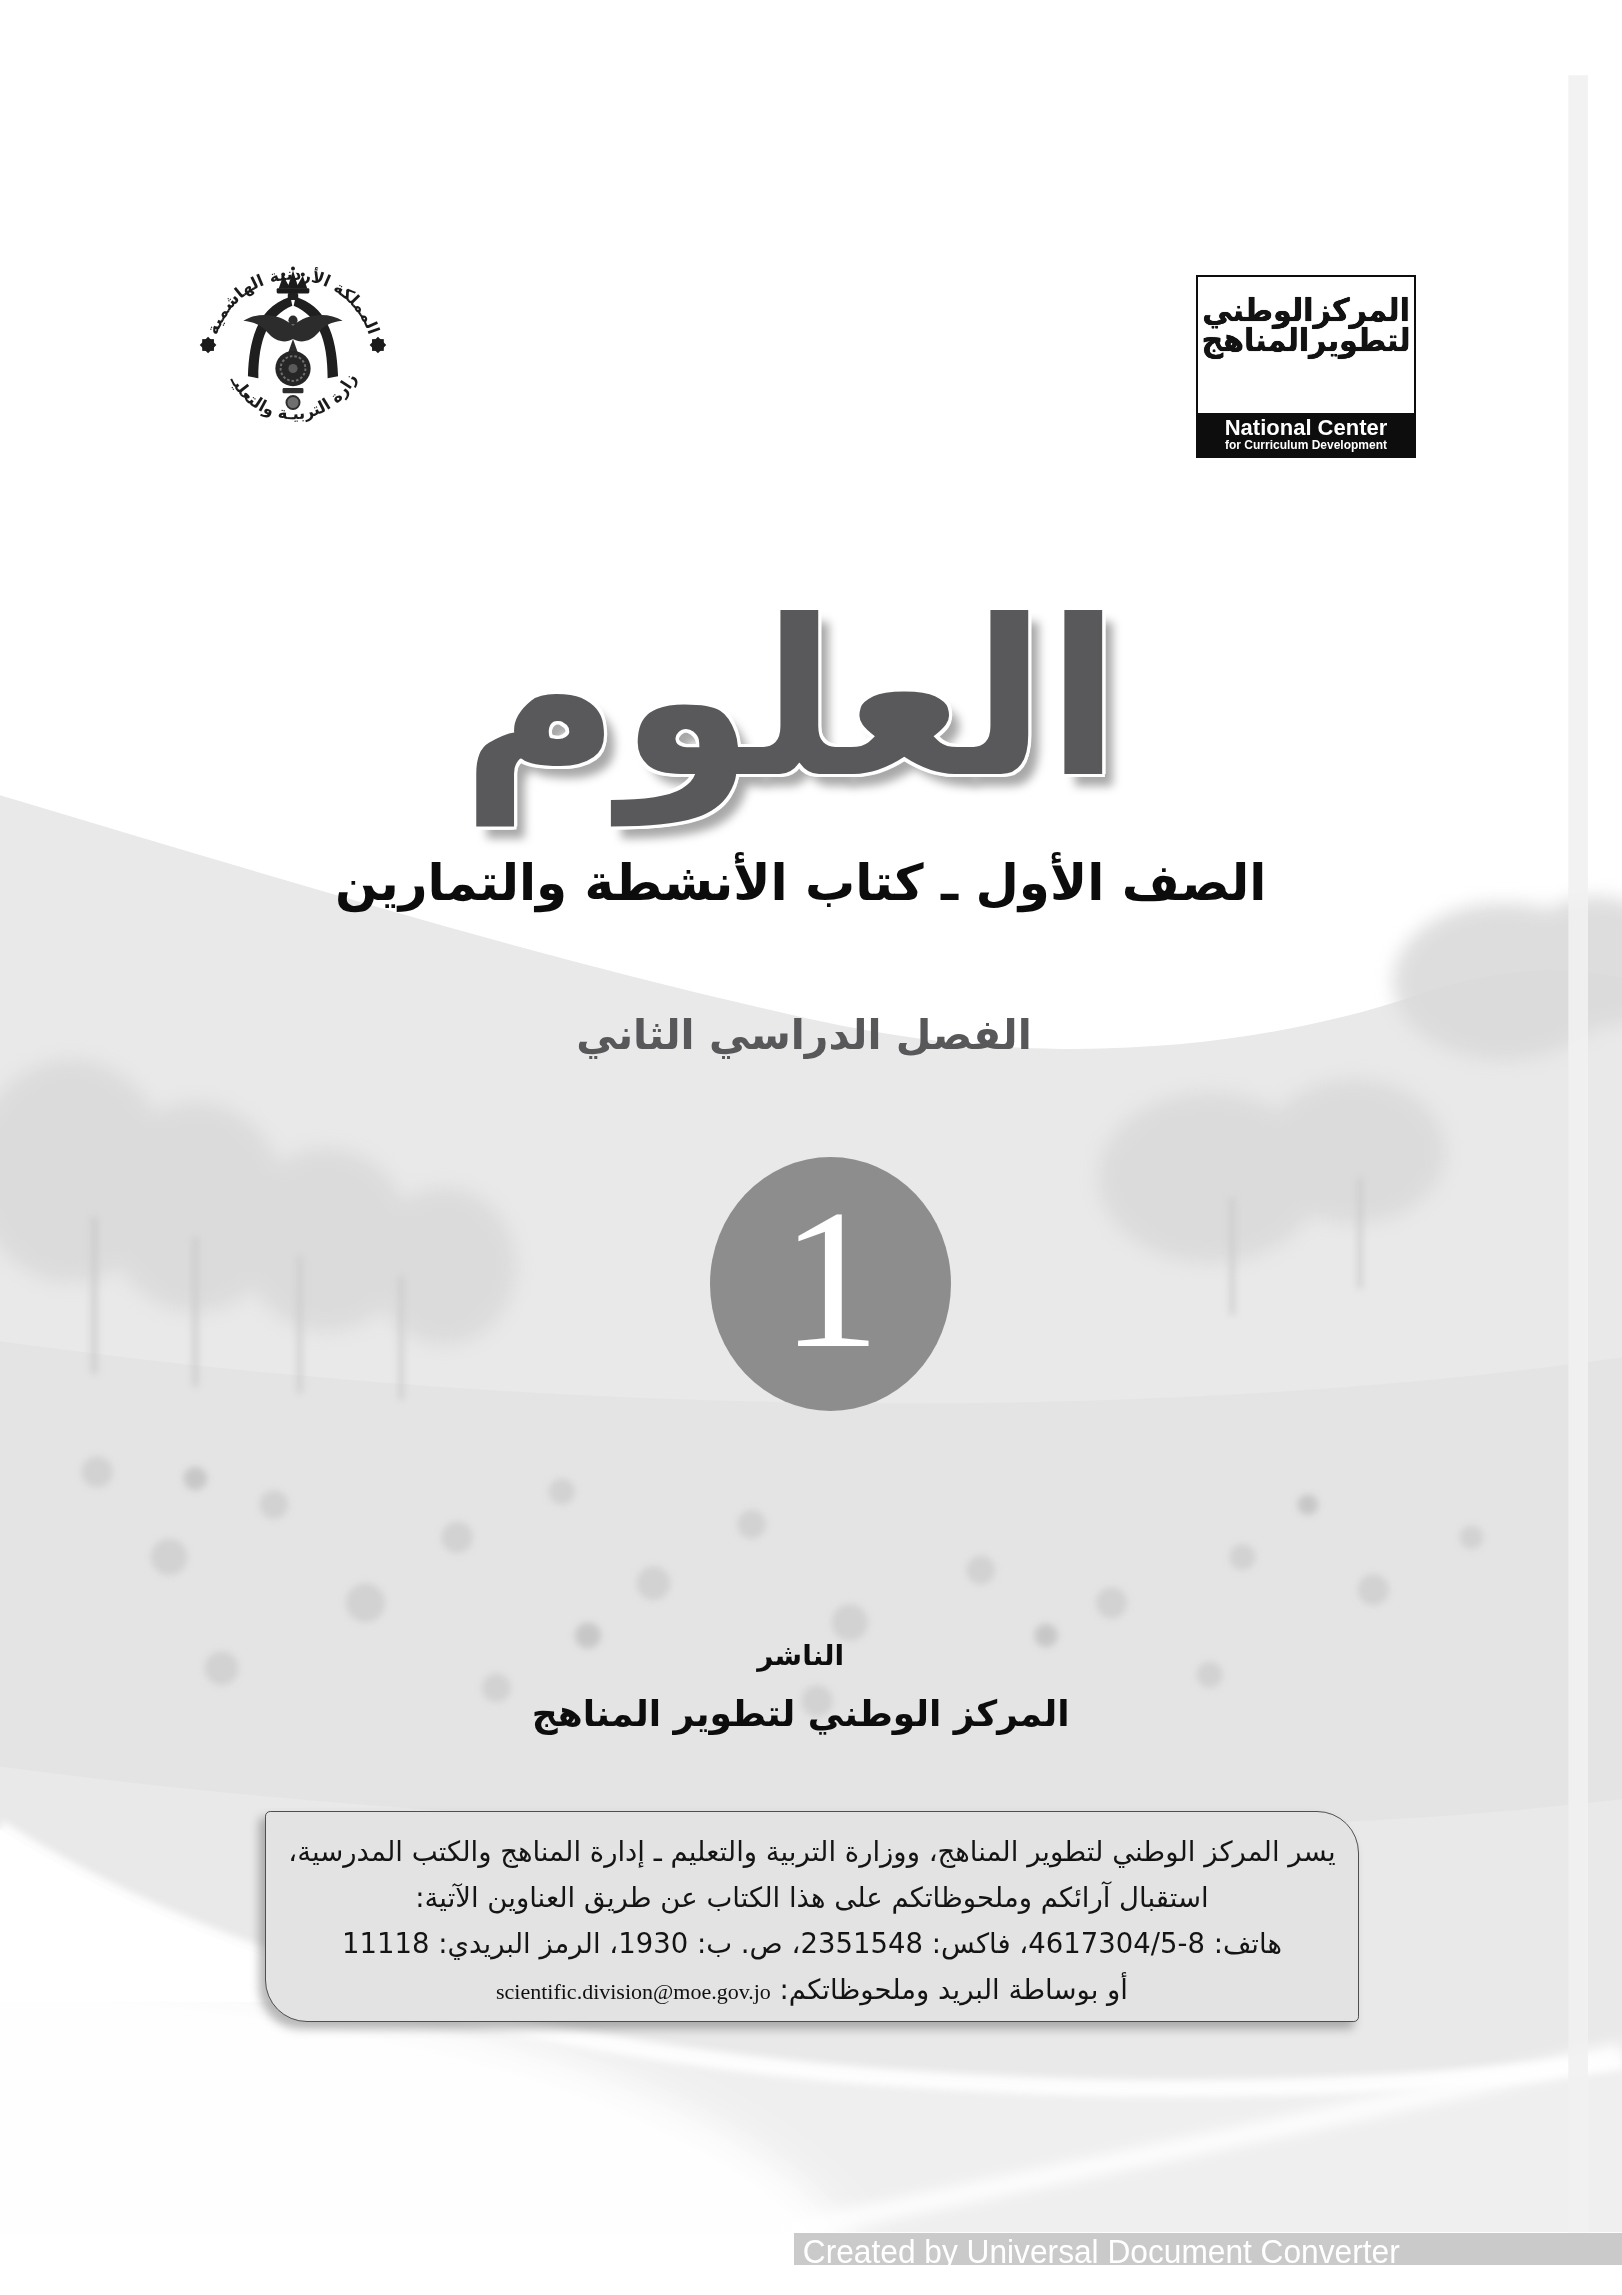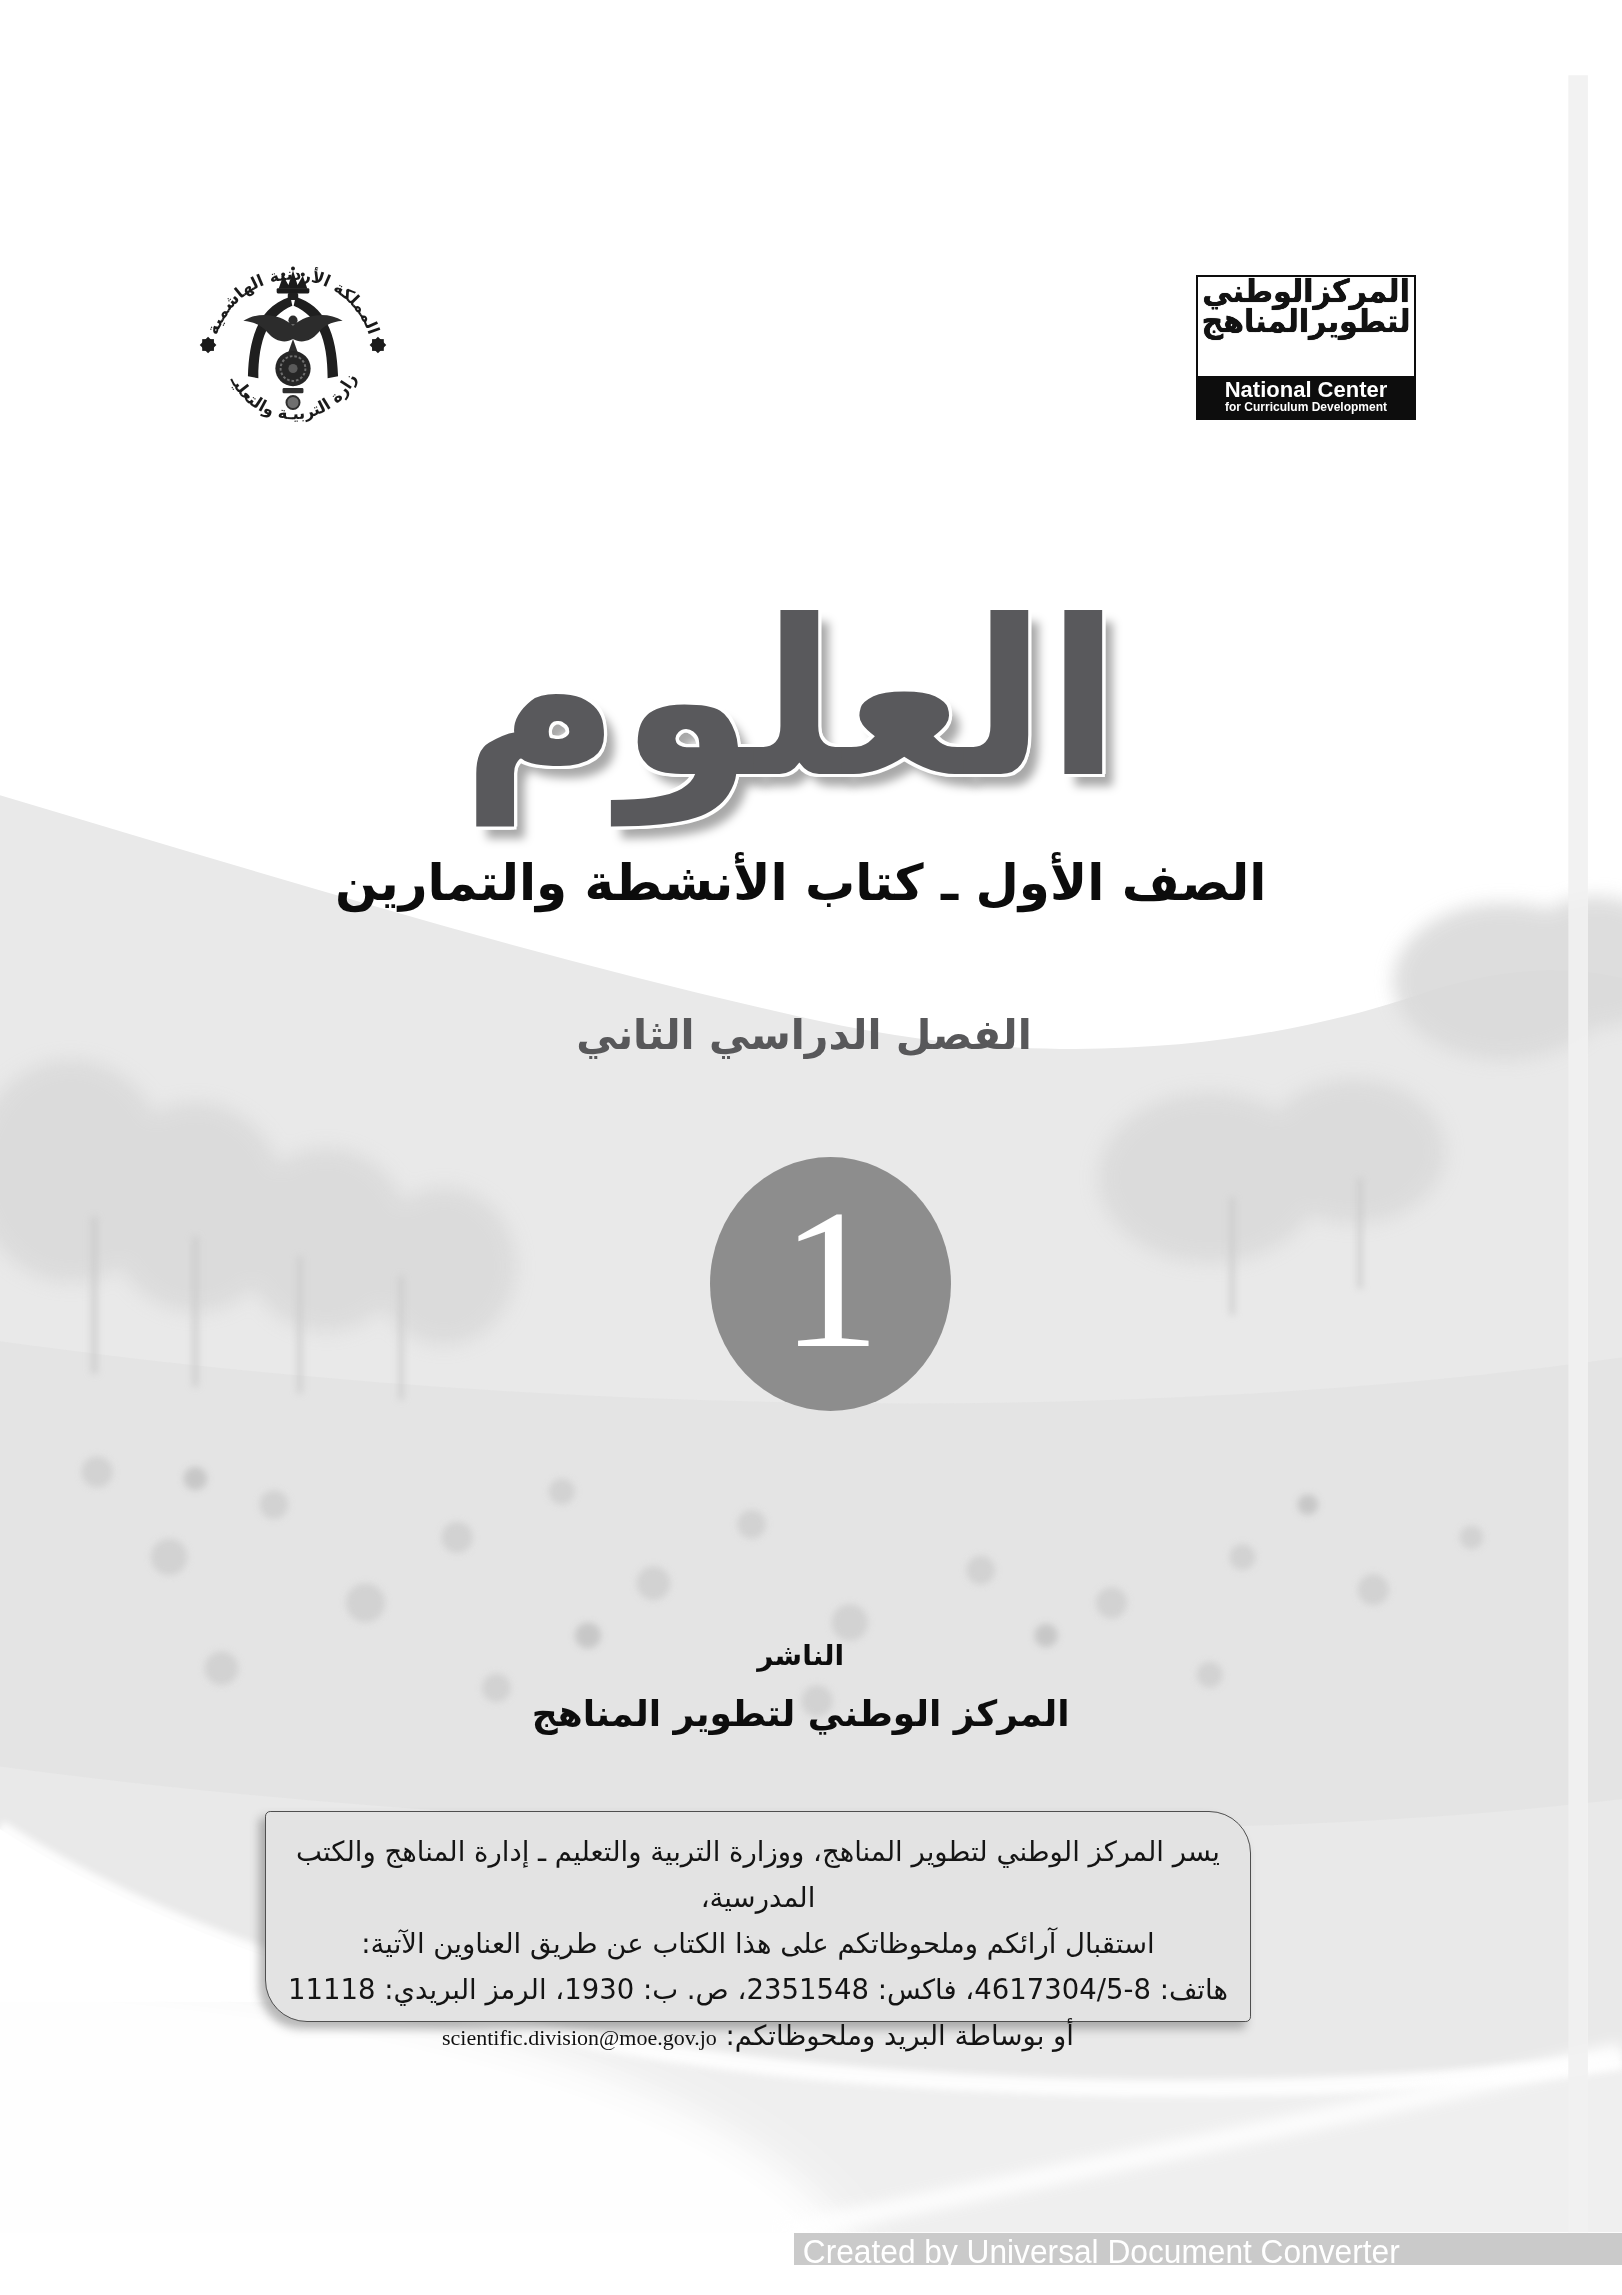--- a/index.html
+++ b/index.html
@@ -12,21 +12,21 @@
   }
   .bg{position:absolute;left:0;top:0;width:1623px;height:2295px;}
 
   
   .ministry-logo{position:absolute;left:196px;top:247px;width:196px;height:196px;}
   .ministry-logo svg{width:100%;height:100%;}
   .arc-text{font-family:"DejaVu Sans",sans-serif;font-weight:bold;font-size:25px;fill:#1a1a1a;}
 
   
   .nccd-logo{
-    position:absolute;left:1197px;top:275px;width:220px;height:145px;
+    position:absolute;left:1197px;top:275px;width:220px;height:183px;
     background:#ffffff;border:2.6px solid #0d0d0d;box-sizing:border-box;
     display:flex;flex-direction:column;
   }
   .nccd-arabic{
     flex:1;display:flex;flex-direction:column;justify-content:center;align-items:center;
     color:#121212;font-weight:bold;line-height:0.98;
     font-size:30px;letter-spacing:-1.3px;
     transform:scaleY(1.05);
     text-shadow:0 0 0.7px #121212,0.3px 0 0 #121212;
   }
@@ -79,21 +79,21 @@
     transform:translateX(-9.8px);
     font-size:28px;font-weight:bold;color:#0d0d0d;
   }
   .pub-name{
     position:absolute;left:0;right:0;top:1693px;text-align:center;
     transform:translateX(-9.8px);
     font-size:36px;font-weight:bold;color:#0d0d0d;
   }
   
   .contact-box{
-    position:absolute;left:266px;top:1811px;width:986px;height:211px;
+    position:absolute;left:266px;top:1811px;width:1094px;height:211px;
     box-sizing:border-box;
     background:#e3e3e3;
     border:1.3px solid #4f4f4f;
     border-radius:5.2px 42px 5.2px 42px;
     box-shadow:-5.2px 6.5px 9.2px rgba(70,70,70,0.38);
     padding-top:15.7px;
     text-align:center;
   }
   .contact-box p{
     margin:0;font-size:27.5px;line-height:46px;color:#141414;font-weight:500;

